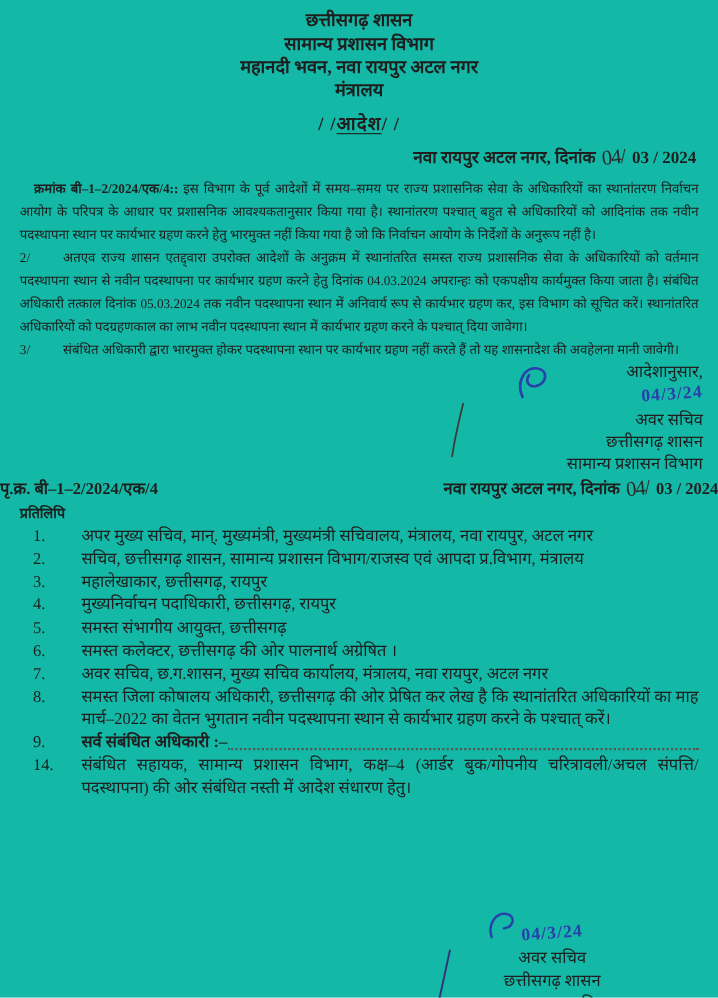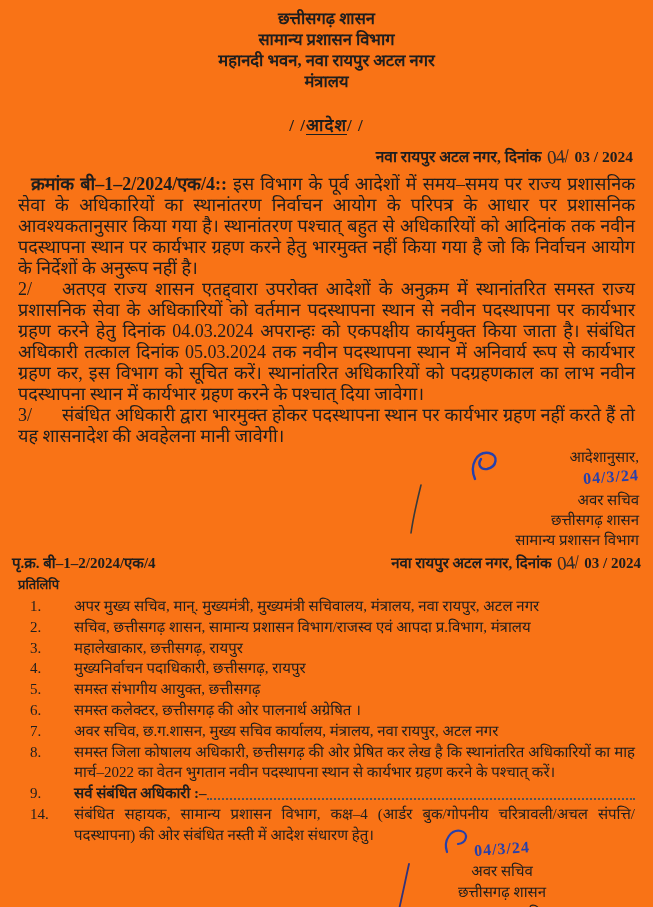--- a/index.html
+++ b/index.html
@@ -2,35 +2,35 @@
 <html><head>
 <meta charset="utf-8">
 <style>
   * { box-sizing: border-box; }
   html, body { margin: 0; padding: 0; background: #ffffff; }
   .page {
     position: relative;
     width: 653px;
     height: 907px;
     margin: 0 auto;
-    background: #f97316;
+    background: #14b8a6;
     color: #1e1e1e;
     overflow: hidden;
     font-family: "Liberation Serif", "DejaVu Serif", serif;
   }
   
   .doc-header {
     padding-top: 8px;
     text-align: center;
     font-weight: bold;
     font-size: 16.5px;
     line-height: 21px;
   }
   .order-line {
-    margin-top: 21px;
+    margin-top: 8px;
     text-align: center;
     font-weight: bold;
     font-size: 17px;
     letter-spacing: 1px;
   }
   .order-line .order-word {
     text-decoration: underline;
     text-underline-offset: 3px;
   }
   
@@ -49,21 +49,21 @@
     transform: rotate(-6deg) translateY(1px);
     letter-spacing: -1px;
     color: #2a2a2a;
     padding: 0 2px;
   }
   
   .content { padding: 0 18px; }
   p.para {
     margin: 0;
     text-align: justify;
-    font-size: 18px;
+    font-size: 12px;
     line-height: 21px;
   }
   p.para-first { margin-top: 7px; text-indent: 13px; }
   .ref-bold { font-weight: bold; }
   .para-num { padding-right: 30px; }
   
   .sig-block {
     position: relative;
     width: 250px;
     margin: 0 14px 0 auto;
@@ -99,21 +99,21 @@
     font-size: 15px;
     line-height: 21px;
   }
   .pen-stroke-bottom { left: 4px; top: 24px; }
   .scribble-bottom { left: 52px; top: -12px; }
   
   .refline2 {
     display: flex;
     justify-content: space-between;
     align-items: baseline;
-    padding: 0 12px;
+    padding: 0 0;
     font-weight: 600;
     font-size: 15px;
     line-height: 21px;
     margin-top: 1px;
   }
   .copies-heading {
     padding: 0 18px;
     font-weight: bold;
     font-size: 13px;
     line-height: 21px;

